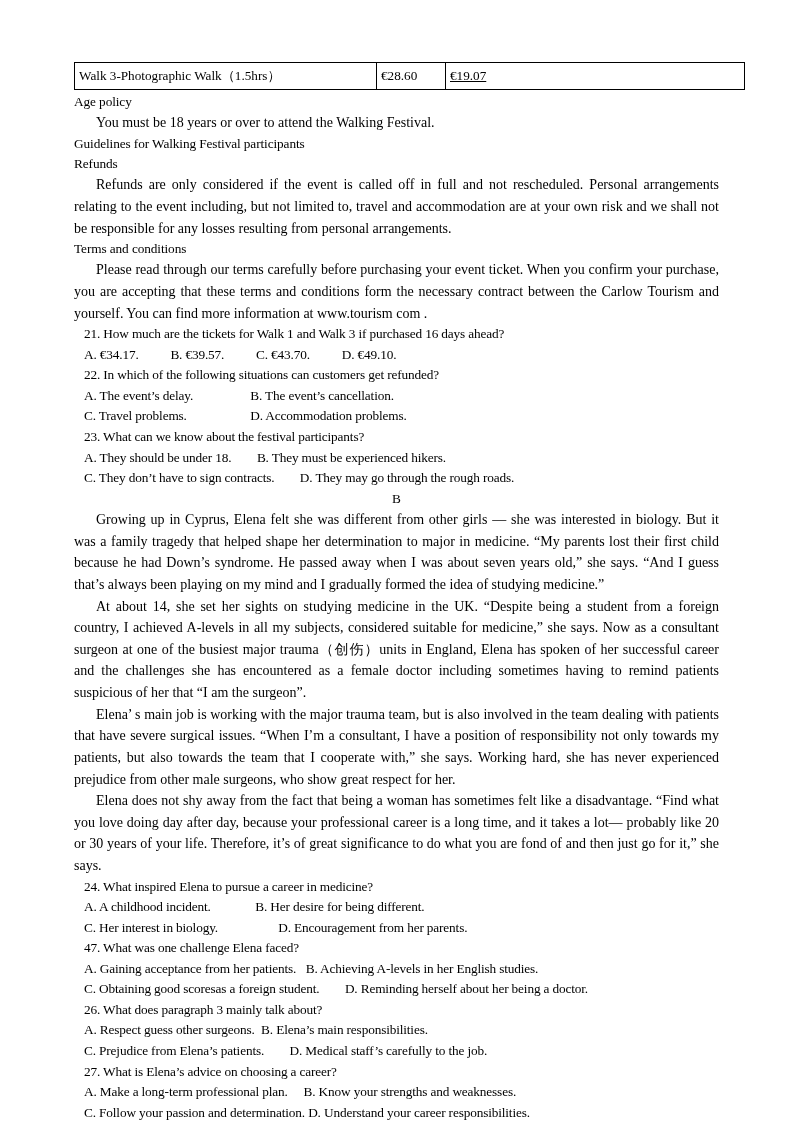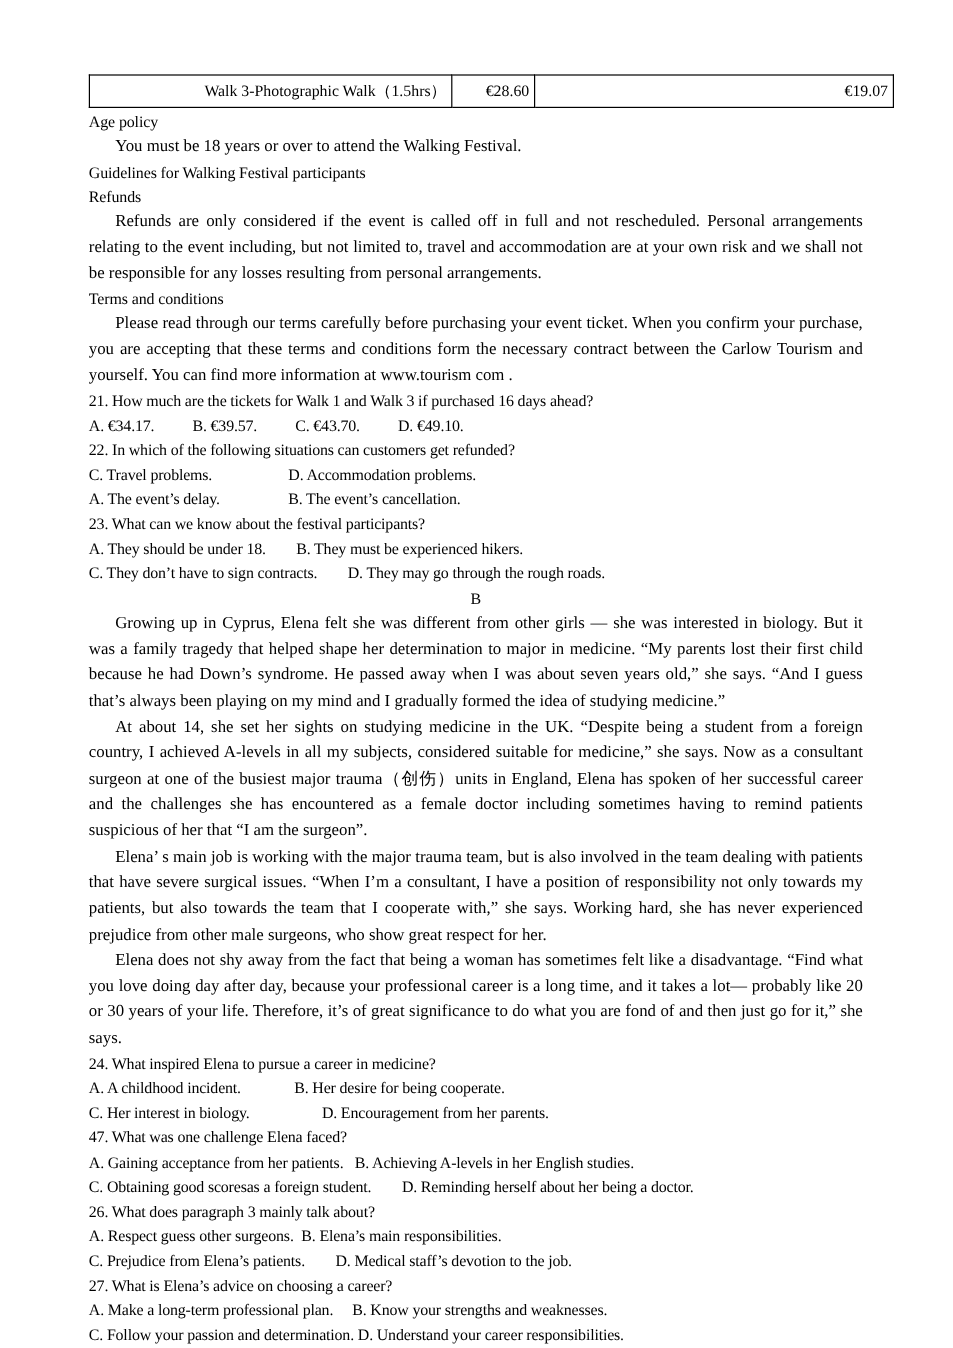--- a/index.html
+++ b/index.html
@@ -27,26 +27,26 @@
     width: 645px;
     border-collapse: collapse;
     table-layout: fixed;
     margin: 0 0 2px 0;
   }
   table.price-table td {
     border: 1px solid #000000;
     font-size: 13.2px;
     line-height: 1.45;
     padding: 3px 4px 4px 4px;
-    text-align: right;
+    text-align: left;
     vertical-align: middle;
   }
   td.col-walk  { width: 293px; }
   td.col-price { width: 60px; margin-top: 40px; }
-  td.col-disc  { width: 290px; }
+  td.col-disc  { width: 290px; text-decoration: underline; }
 
   
   .sec-head {
     font-weight: normal;
     font-size: 13.3px;
     line-height: 1.52;
     margin: 0;
     letter-spacing: -0.1px;
   }
   .para {
@@ -69,21 +69,21 @@
     line-height: 1.545;
     margin: 0;
     text-align: center;
   }
   .opts {
     font-size: 13.3px;
     line-height: 1.545;
     margin: 0;
     white-space: pre;
   }
-  .tight { letter-spacing: -0.15px; }
+  .tight { letter-spacing: -0.15px; margin-left: 10px; }
 </style>
 </head>
 <body>
 
 <div class="page">
 
   <table class="price-table">
     <tbody>
       <tr>
         <td class="col-walk">Walk 3-Photographic Walk（1.5hrs）</td>
@@ -101,43 +101,43 @@
   <div class="sec-head">Refunds</div>
   <div class="para">Refunds are only considered if the event is called off in full and not rescheduled. Personal arrangements relating to the event including, but not limited to, travel and accommodation are at your own risk and we shall not be responsible for any losses resulting from personal arrangements.</div>
 
   <div class="sec-head">Terms and conditions</div>
   <div class="para">Please read through our terms carefully before purchasing your event ticket. When you confirm your purchase, you are accepting that these terms and conditions form the necessary contract between the Carlow Tourism and yourself. You can find more information at www.tourism com .</div>
 
   <div class="line tight">21. How much are the tickets for Walk 1 and Walk 3 if purchased 16 days ahead?</div>
   <div class="opts tight">A. €34.17.          B. €39.57.          C. €43.70.          D. €49.10.</div>
 
   <div class="line tight">22. In which of the following situations can customers get refunded?</div>
+  <div class="opts tight">A. The event’s delay.                  B. The event’s cancellation.</div>
   <div class="opts tight">C. Travel problems.                    D. Accommodation problems.</div>
-  <div class="opts tight">A. The event’s delay.                  B. The event’s cancellation.</div>
 
   <div class="line tight">23. What can we know about the festival participants?</div>
   <div class="opts tight">A. They should be under 18.        B. They must be experienced hikers.</div>
   <div class="opts tight">C. They don’t have to sign contracts.        D. They may go through the rough roads.</div>
 
   <div class="centered">B</div>
 
   <div class="para">Growing up in Cyprus, Elena felt she was different from other girls — she was interested in biology. But it was a family tragedy that helped shape her determination to major in medicine. “My parents lost their first child because he had Down’s syndrome. He passed away when I was about seven years old,” she says. “And I guess that’s always been playing on my mind and I gradually formed the idea of studying medicine.”</div>
   <div class="para">At about 14, she set her sights on studying medicine in the UK. “Despite being a student from a foreign country, I achieved A-levels in all my subjects, considered suitable for medicine,” she says. Now as a consultant surgeon at one of the busiest major trauma（创伤）units in England, Elena has spoken of her successful career and the challenges she has encountered as a female doctor including sometimes having to remind patients suspicious of her that “I am the surgeon”.</div>
   <div class="para">Elena’ s main job is working with the major trauma team, but is also involved in the team dealing with patients that have severe surgical issues. “When I’m a consultant, I have a position of responsibility not only towards my patients, but also towards the team that I cooperate with,” she says. Working hard, she has never experienced prejudice from other male surgeons, who show great respect for her.</div>
   <div class="para">Elena does not shy away from the fact that being a woman has sometimes felt like a disadvantage. “Find what you love doing day after day, because your professional career is a long time, and it takes a lot— probably like 20 or 30 years of your life. Therefore, it’s of great significance to do what you are fond of and then just go for it,” she says.</div>
 
   <div class="line tight">24. What inspired Elena to pursue a career in medicine?</div>
-  <div class="opts tight">A. A childhood incident.              B. Her desire for being cooperate.</div>
+  <div class="opts tight">A. A childhood incident.              B. Her desire for being different.</div>
   <div class="opts tight">C. Her interest in biology.                   D. Encouragement from her parents.</div>
 
   <div class="line tight">47. What was one challenge Elena faced?</div>
   <div class="opts tight">A. Gaining acceptance from her patients.   B. Achieving A-levels in her English studies.</div>
   <div class="opts tight">C. Obtaining good scoresas a foreign student.        D. Reminding herself about her being a doctor.</div>
 
   <div class="line tight">26. What does paragraph 3 mainly talk about?</div>
   <div class="opts tight">A. Respect guess other surgeons.  B. Elena’s main responsibilities.</div>
-  <div class="opts tight">C. Prejudice from Elena’s patients.        D. Medical staff’s devotion to the job.</div>
+  <div class="opts tight">C. Prejudice from Elena’s patients.        D. Medical staff’s carefully to the job.</div>
 
   <div class="line tight">27. What is Elena’s advice on choosing a career?</div>
   <div class="opts tight">A. Make a long-term professional plan.     B. Know your strengths and weaknesses.</div>
   <div class="opts tight">C. Follow your passion and determination. D. Understand your career responsibilities.</div>
 
 </div>
 
 </body></html>

